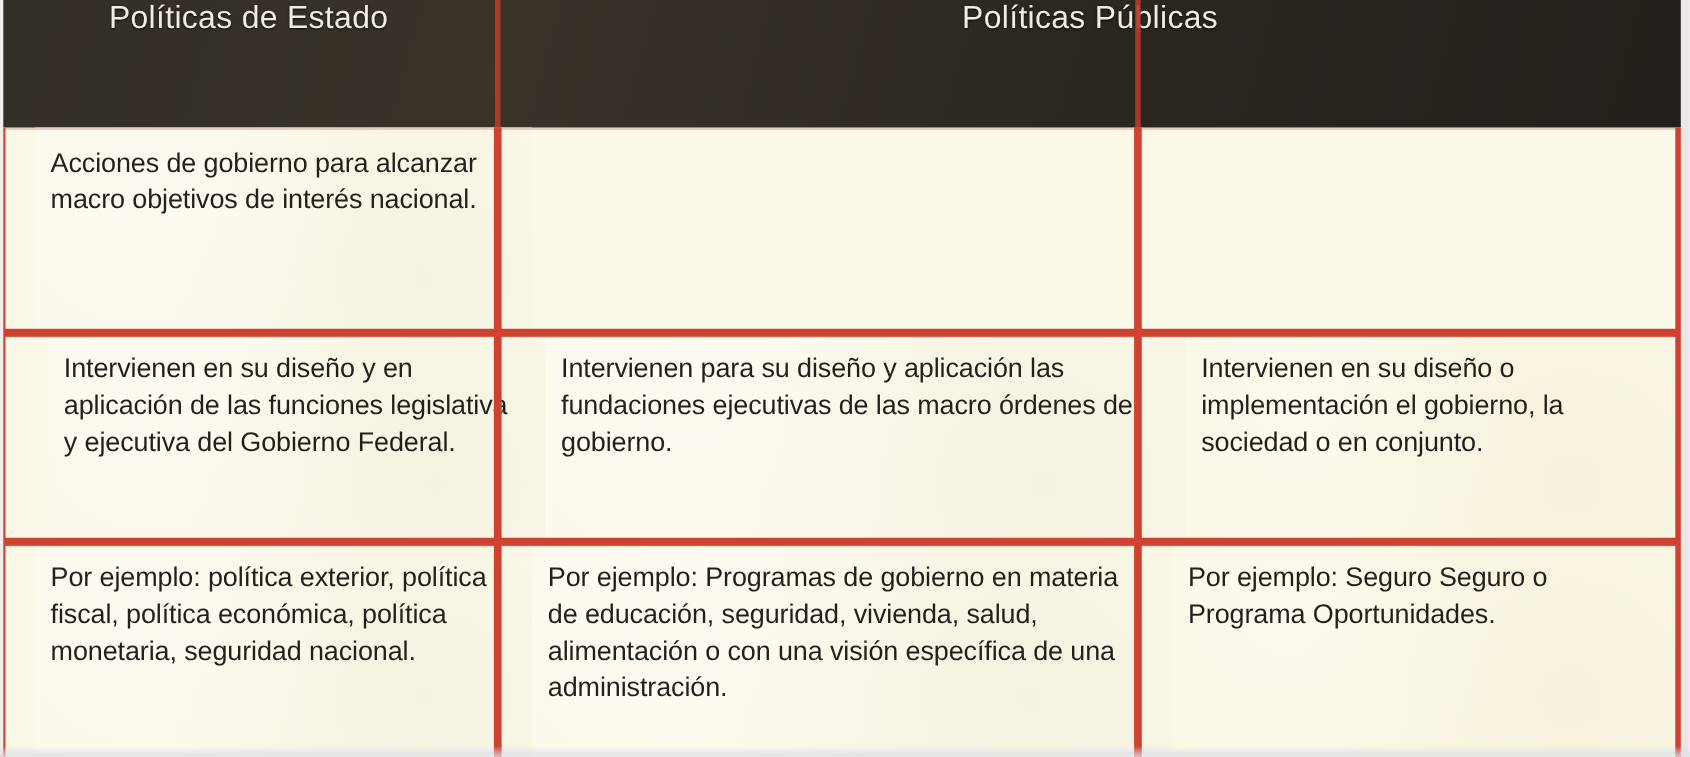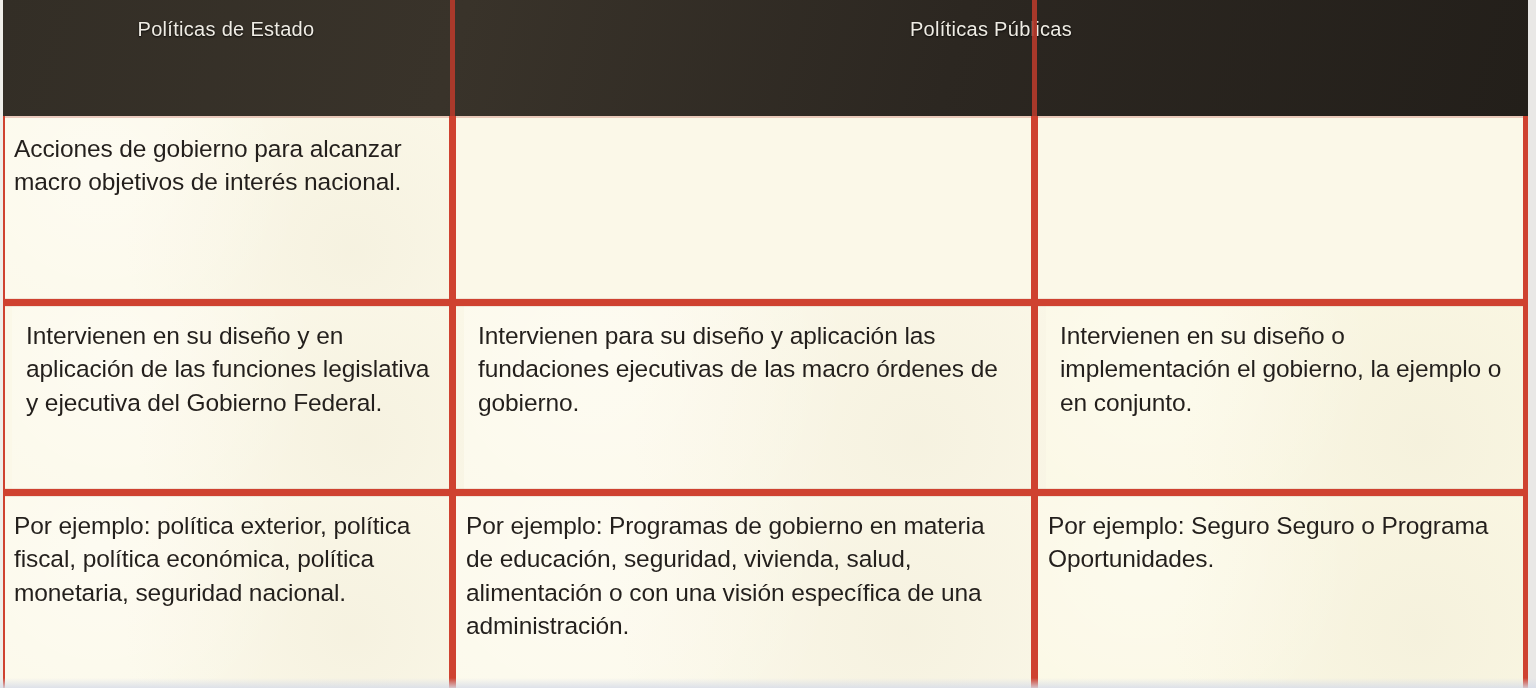--- a/index.html
+++ b/index.html
@@ -73,44 +73,44 @@
     height: 116px;
     flex: 0 0 116px;
     background: #2b2620;
     background-image: linear-gradient(105deg, #332e26 0%, #39332a 30%, #2c2721 62%, #231f1a 100%);
   }
   .header-cell {
     position: relative;
     display: flex;
     align-items: flex-start;
     justify-content: center;
-    padding-top: 18px;
     box-sizing: border-box;
     color: #efece4;
-    font-size: 20px;
+    font-size: 29px;
     letter-spacing: 0.3px;
     text-shadow: 0 1px 2px rgba(0,0,0,0.85);
     overflow: hidden;
   }
   .header-cell.col1 { flex: 0 0 452px; }
   .header-cell.col2 { flex: 0 0 582px; }
   .header-cell.col3 { flex: 1 1 auto; }
 
   
   .table-body {
     position: relative;
     flex: 1 1 auto;
     display: flex;
     flex-direction: column;
     background: #fbf8e8;
   }
   .table-row {
     position: relative;
     display: flex;
     box-sizing: border-box;
+    padding-left: 32px;
   }
   .table-row.r1 { flex: 0 0 187px; }
   .table-row.r2 { flex: 0 0 190px; margin-left: 12px; }
   .table-row.r3 { flex: 1 1 auto; }
 
   .cell {
     position: relative;
     box-sizing: border-box;
     padding: 16px 16px 8px 14px;
     color: #231f1c;
@@ -207,21 +207,21 @@
       </div>
 
       <div class="table-row r2">
         <div class="cell col1">
           <span class="cell-text">Intervienen en su diseño y en aplicación de las funciones legislativa y ejecutiva del Gobierno Federal.</span>
         </div>
         <div class="cell col2">
           <span class="cell-text">Intervienen para su diseño y aplicación las fundaciones ejecutivas de las macro órdenes de gobierno.</span>
         </div>
         <div class="cell col3">
-          <span class="cell-text">Intervienen en su diseño o implementación el gobierno, la ejemplo o en conjunto.</span>
+          <span class="cell-text">Intervienen en su diseño o implementación el gobierno, la sociedad o en conjunto.</span>
         </div>
       </div>
 
       <div class="table-row r3">
         <div class="cell col1">
           <span class="cell-text">Por ejemplo: política exterior, política fiscal, política económica, política monetaria, seguridad nacional.</span>
         </div>
         <div class="cell col2">
           <span class="cell-text">Por ejemplo: Programas de gobierno en materia de educación, seguridad, vivienda, salud, alimentación o con una visión específica de una administración.</span>
         </div>

